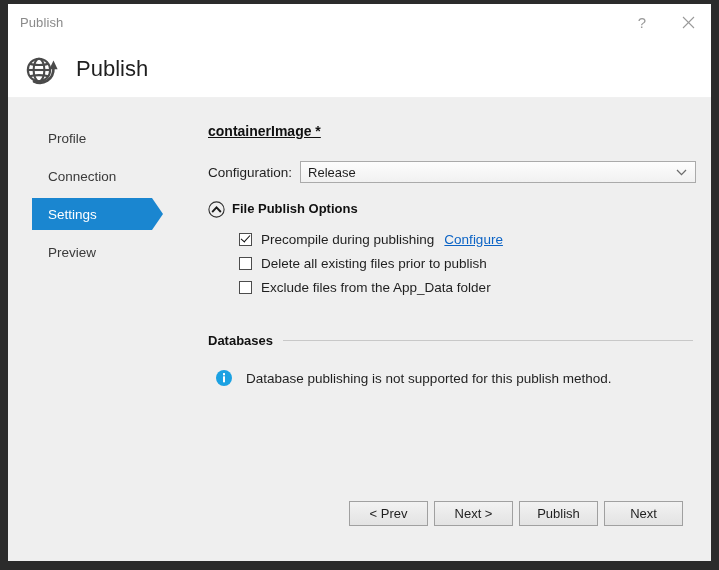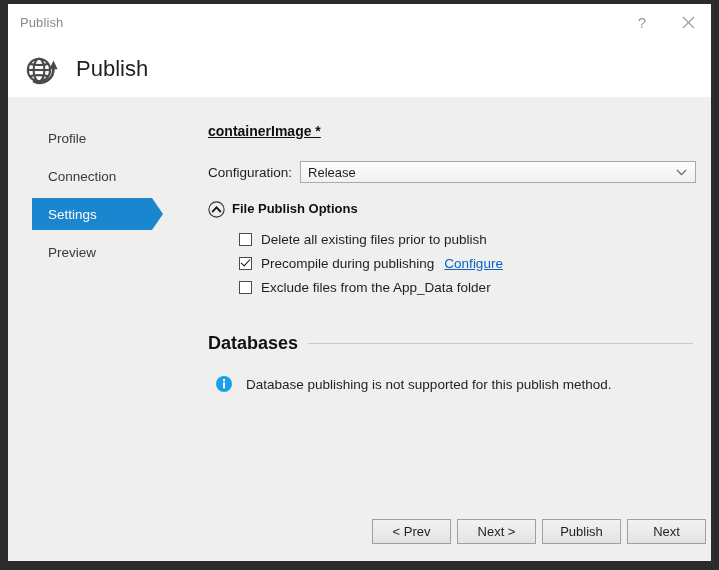--- a/index.html
+++ b/index.html
@@ -254,21 +254,21 @@
   }
 
   
   .group-header {
     display: flex;
     align-items: center;
     margin-top: 34px;
     margin-bottom: 22px;
   }
   .group-title {
-    font-size: 18px;
+    font-size: 13px;
     font-weight: bold;
     color: #111;
     white-space: nowrap;
   }
   .group-rule {
     flex: 1;
     height: 1px;
     background: #c8c8c8;
     margin-left: 10px;
     margin-right: 3px;
@@ -288,23 +288,23 @@
   .info-text {
     font-size: 13.5px;
     color: #1f1f1f;
   }
 
   
   .footer {
     height: 60px;
     flex: none;
     display: flex;
-    align-items: center;
+    align-items: flex-start;
     justify-content: flex-end;
-    padding-right: 5px;
+    padding-right: 28px;
     background: #efefef;
     box-sizing: border-box;
   }
   .btn {
     width: 79px;
     height: 25px;
     background: linear-gradient(to bottom, #f2f2f2 0%, #e3e3e3 100%);
     border: 1px solid #a0a0a0;
     font-size: 13px;
     color: #1f1f1f;
@@ -398,27 +398,27 @@
               <svg width="17" height="17" viewBox="0 0 17 17">
                 <circle cx="8.5" cy="8.5" r="7.6" fill="none" stroke="#2f2f2f" stroke-width="1.1"></circle>
                 <path d="M4.8 10.3 L8.5 6.3 L12.2 10.3" fill="none" stroke="#1a1a1a" stroke-width="1.9" stroke-linecap="square"></path>
               </svg>
             </span>
             <span class="section-title">File Publish Options</span>
           </div>
 
           <div class="checks">
             <div class="check-row">
-              <span class="checkbox"></span>
-              <span class="check-label">Delete all existing files prior to publish</span>
-            </div>
-            <div class="check-row">
               <span class="checkbox checked"></span>
               <span class="check-label">Precompile during publishing</span>
               <span class="inline-link">Configure</span>
+            </div>
+            <div class="check-row">
+              <span class="checkbox"></span>
+              <span class="check-label">Delete all existing files prior to publish</span>
             </div>
             <div class="check-row">
               <span class="checkbox"></span>
               <span class="check-label">Exclude files from the App_Data folder</span>
             </div>
           </div>
         </div>
 
         <div class="group-header">
           <span class="group-title">Databases</span>

